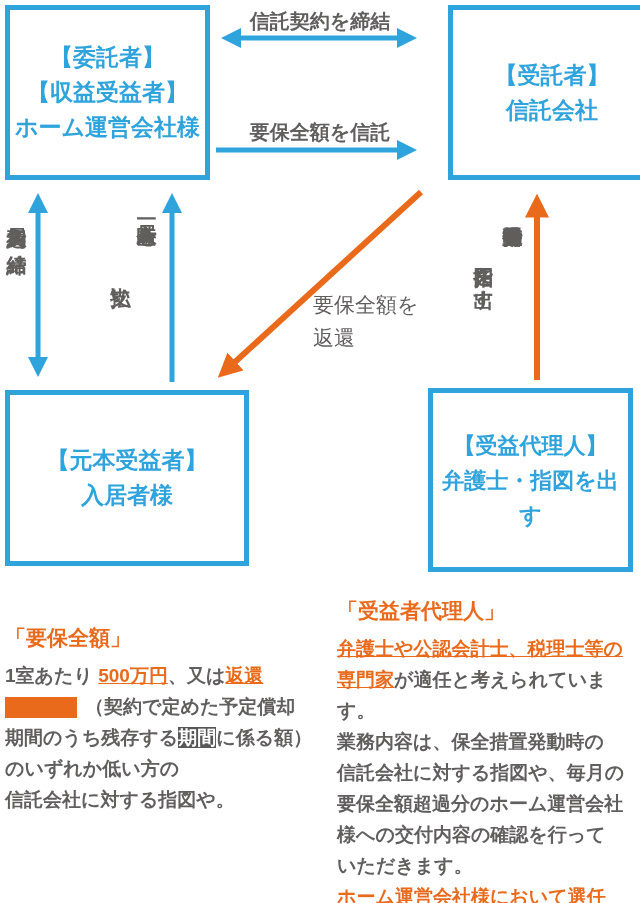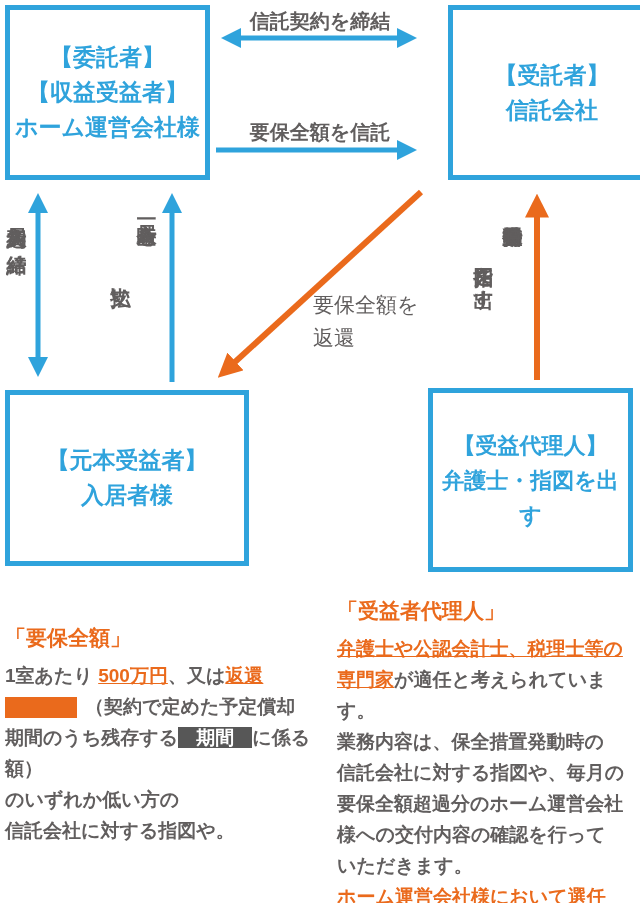--- a/index.html
+++ b/index.html
@@ -42,21 +42,21 @@
                 font-size:21px;line-height:33px;}
 
   
   .note{position:absolute;font-weight:bold;}
   #note-left{left:5px;top:580px;width:328px;margin-top:44px;}
   #note-right{left:337px;top:597px;width:300px;}
   .note-title{color:var(--orange);font-size:21px;margin-bottom:8px;}
   .note-body{color:var(--gray);font-size:19px;line-height:31px;}
   .seg-orange{color:var(--orange);text-decoration:underline;}
   .seg-gray{color:var(--gray);}
-  .hl-dark{background:var(--highlight-bg);color:#fff;padding:0 18px;}
+  .hl-dark{background:var(--highlight-bg);color:#fff;padding:0 0;}
   .redact-block{display:inline-block;width:72px;height:21px;background:var(--orange);
                 vertical-align:middle;margin-right:8px;}
 </style>
 </head>
 <body>
 
 <div id="canvas">
 
   <svg id="arrows" viewBox="0 0 640 903" xmlns="http://www.w3.org/2000/svg">
     <defs>

